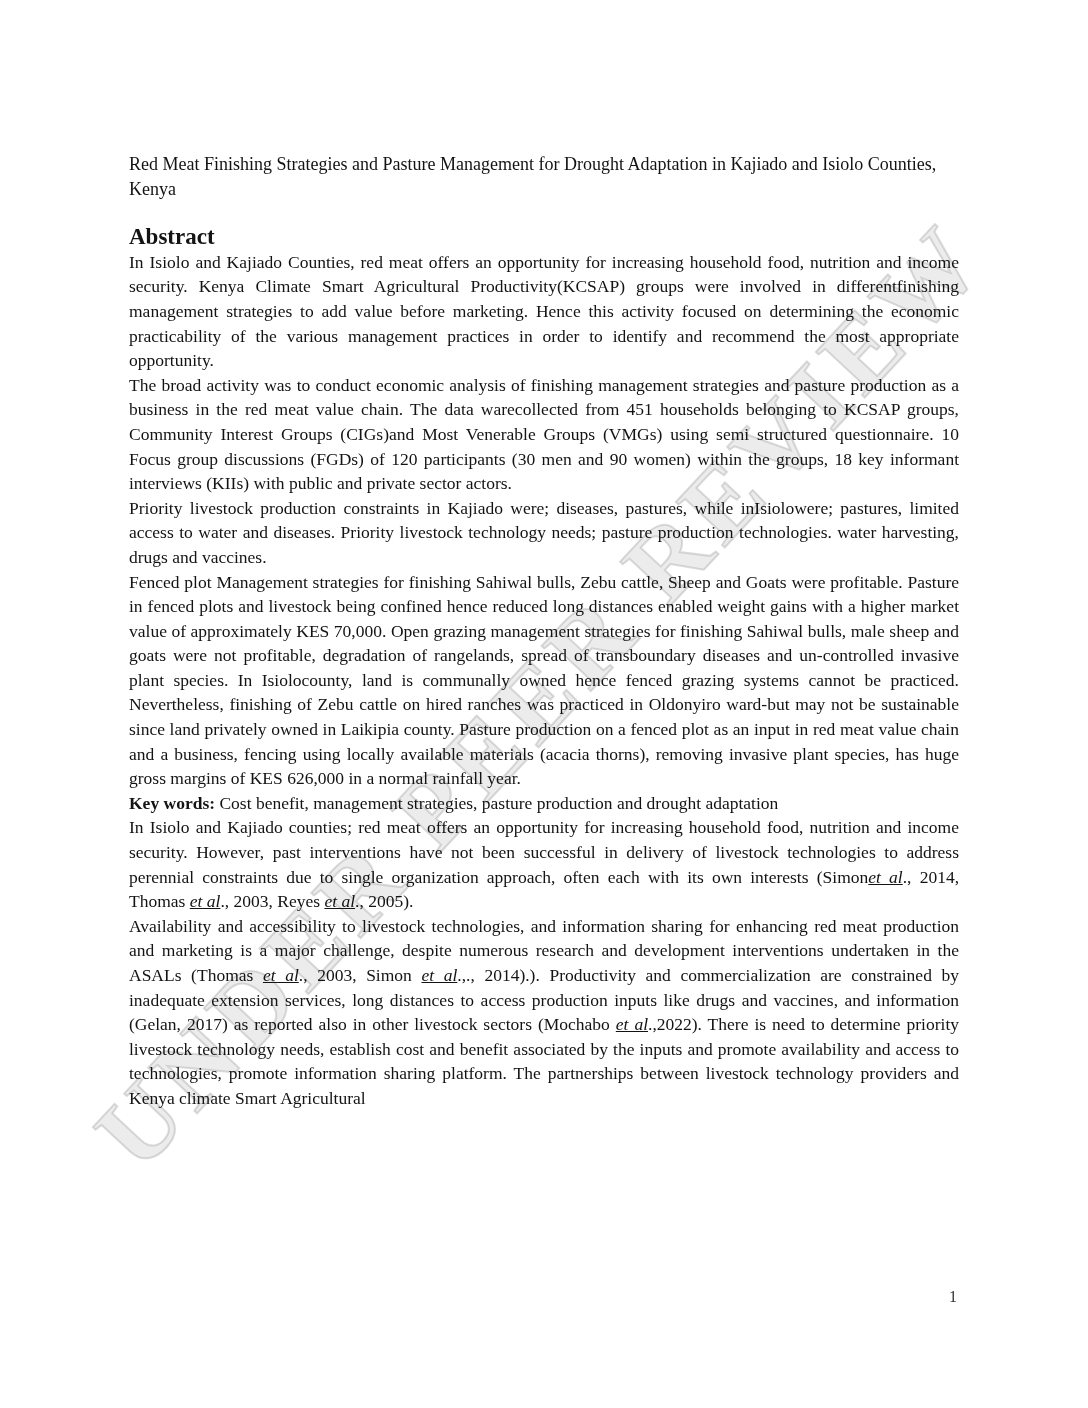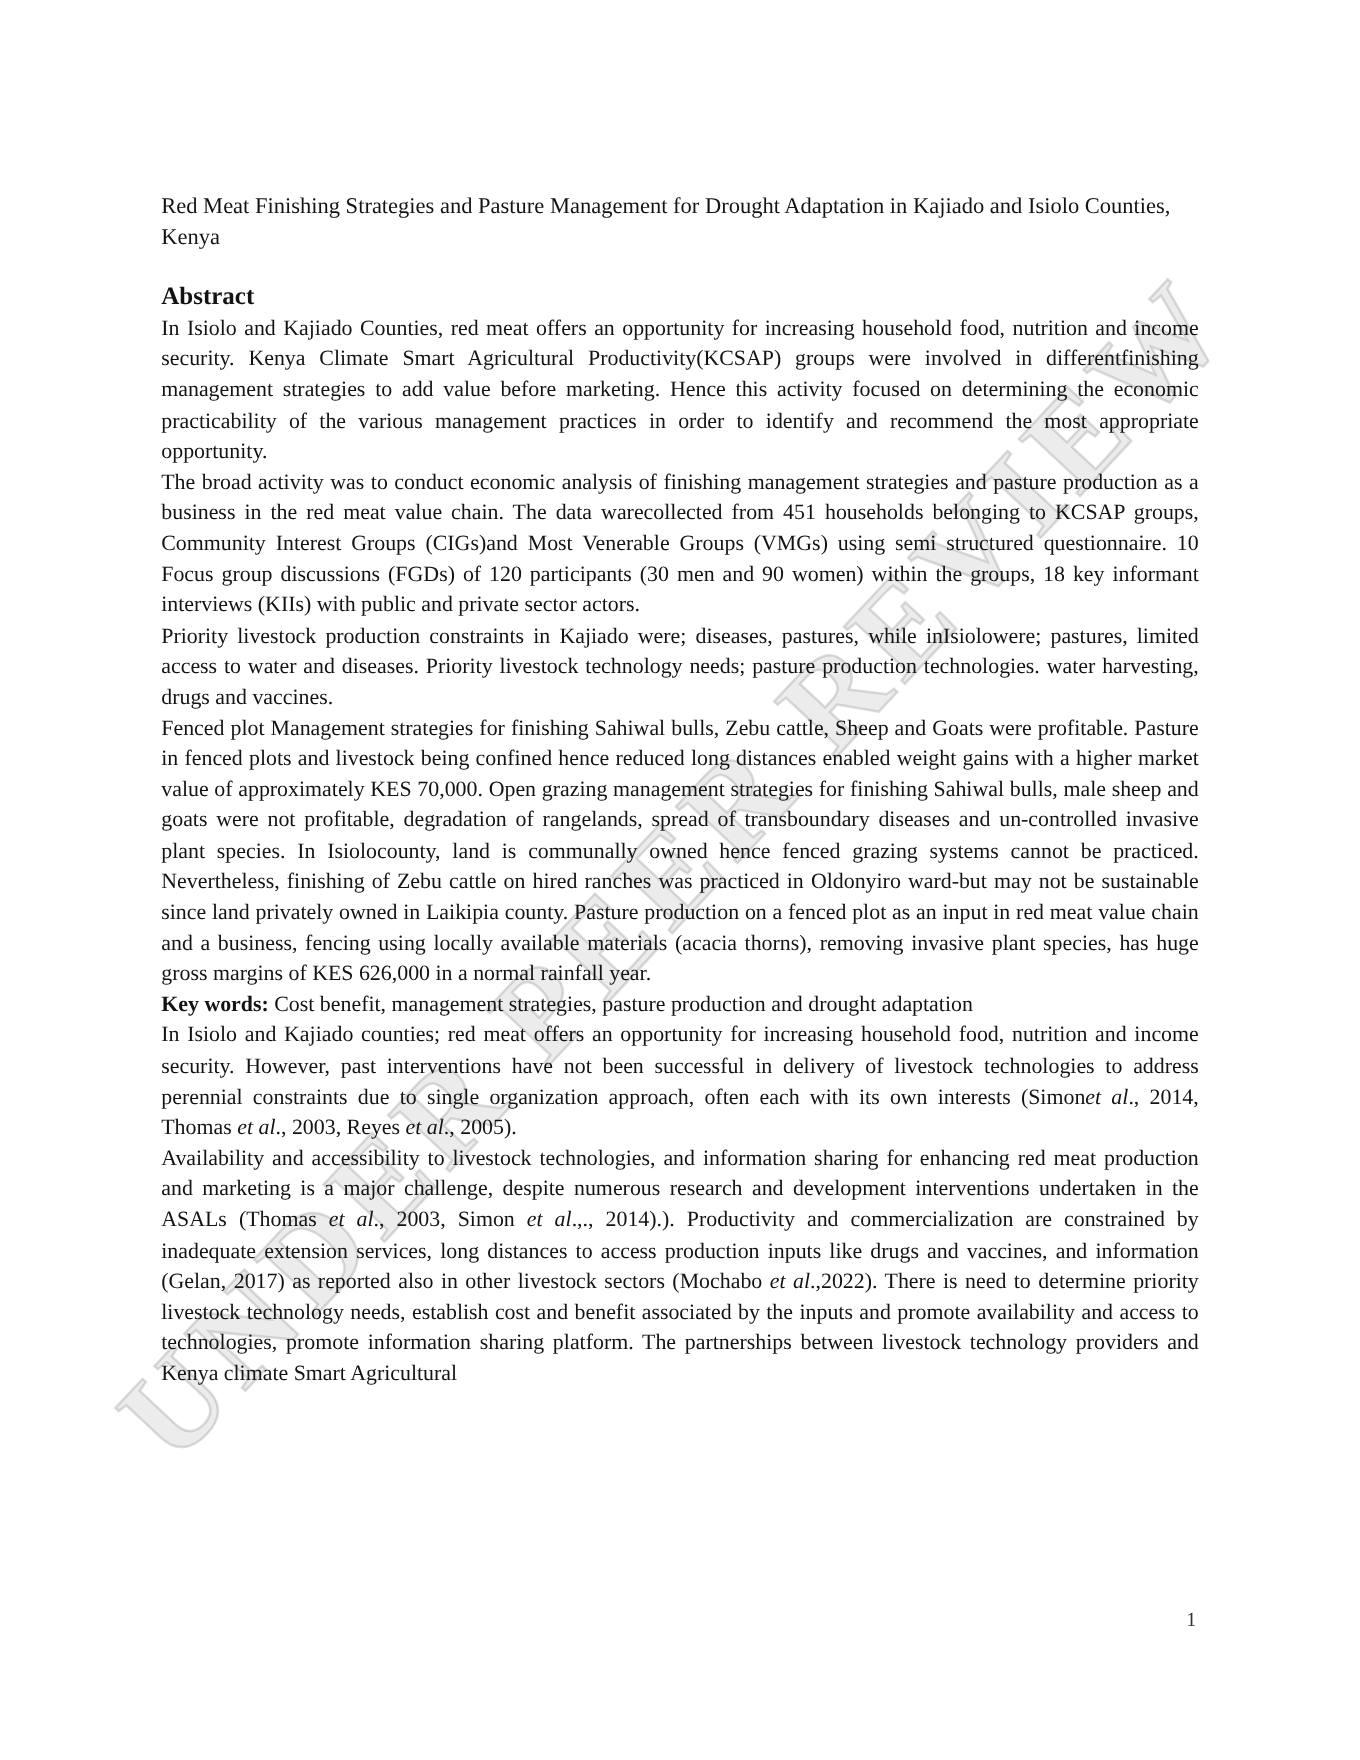--- a/index.html
+++ b/index.html
@@ -39,35 +39,36 @@
     font-size: 17.5px;
     line-height: 24.6px;
   }
   h1.title {
     font-size: 18px;
     line-height: 24.6px;
     font-weight: normal;
     margin: 0 0 24px 0;
   }
   h2.heading {
-    font-size: 20px;
+    font-size: 23px;
     line-height: 24.6px;
     font-weight: bold;
     margin: 0;
   }
   h2.heading.spaced-top {
     margin-top: 27px;
   }
   p.body-par {
     margin: 0;
     text-align: justify;
     text-justify: inter-word;
   }
   p.body-par em {
     font-style: italic;
+    text-decoration: underline;
   }
   .kw-label {
     font-weight: bold;
     margin-top: 36px;
   }
   .page-number {
     position: absolute;
     z-index: 1;
     top: 1288px;
     right: 131px;

